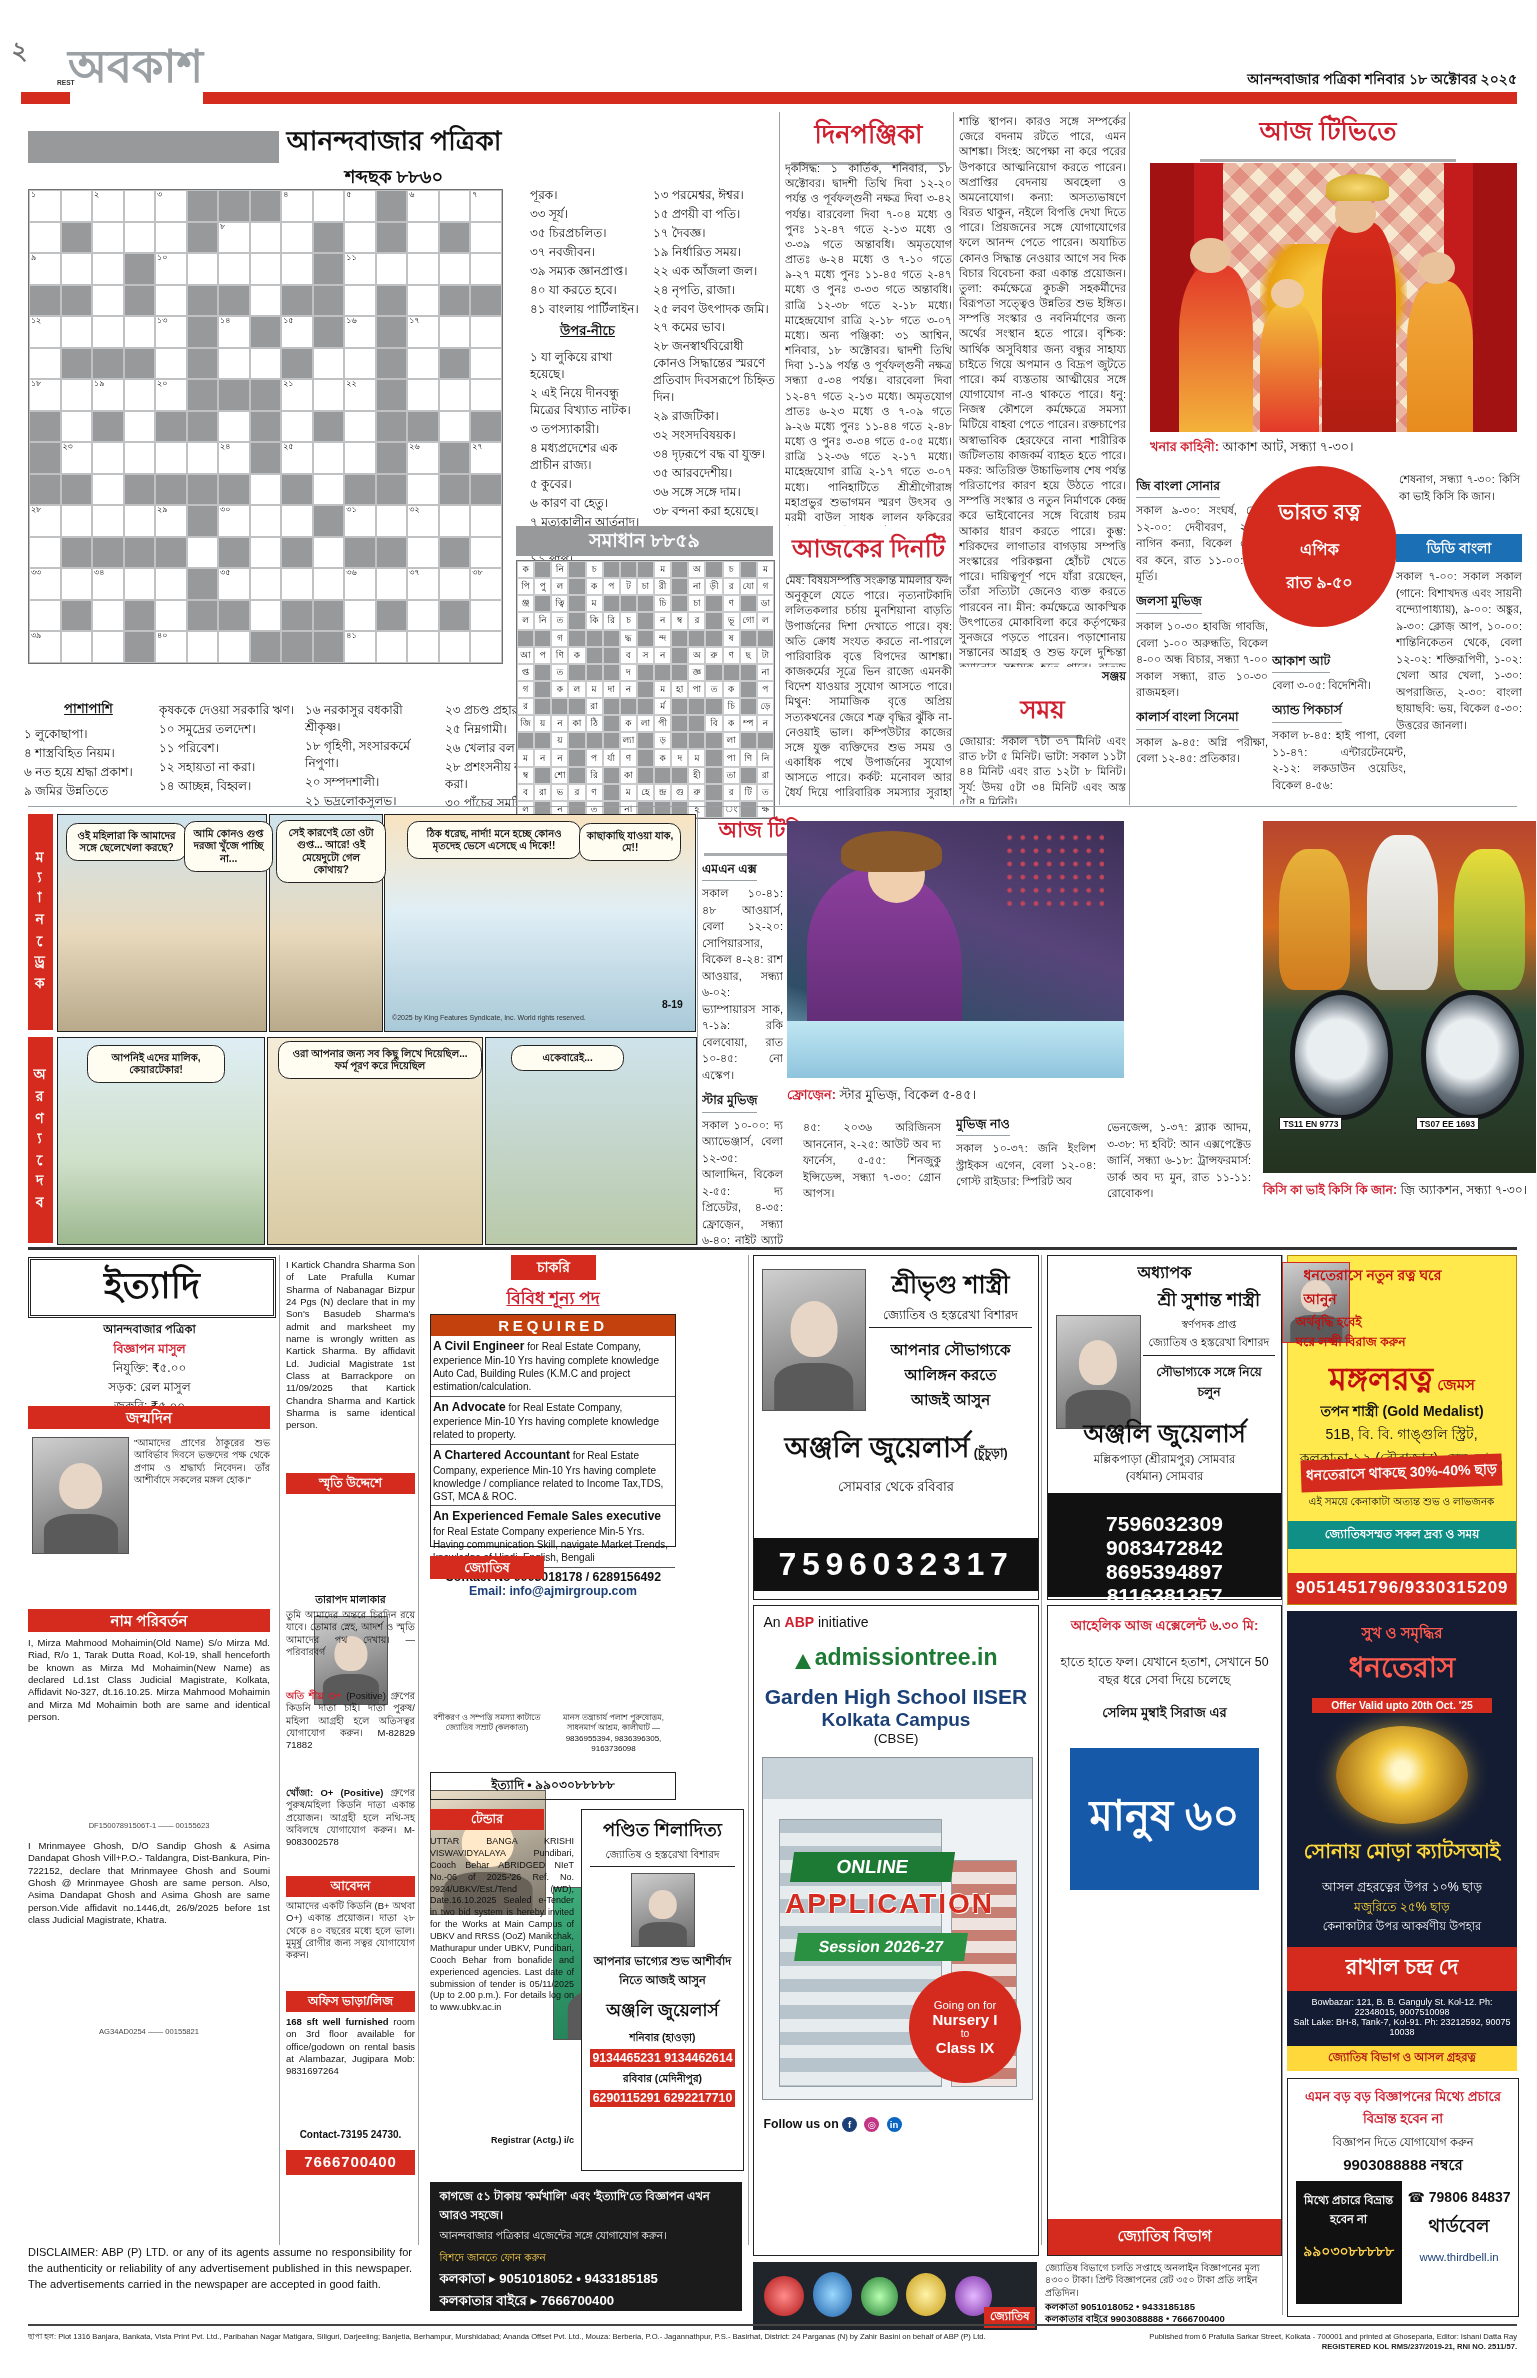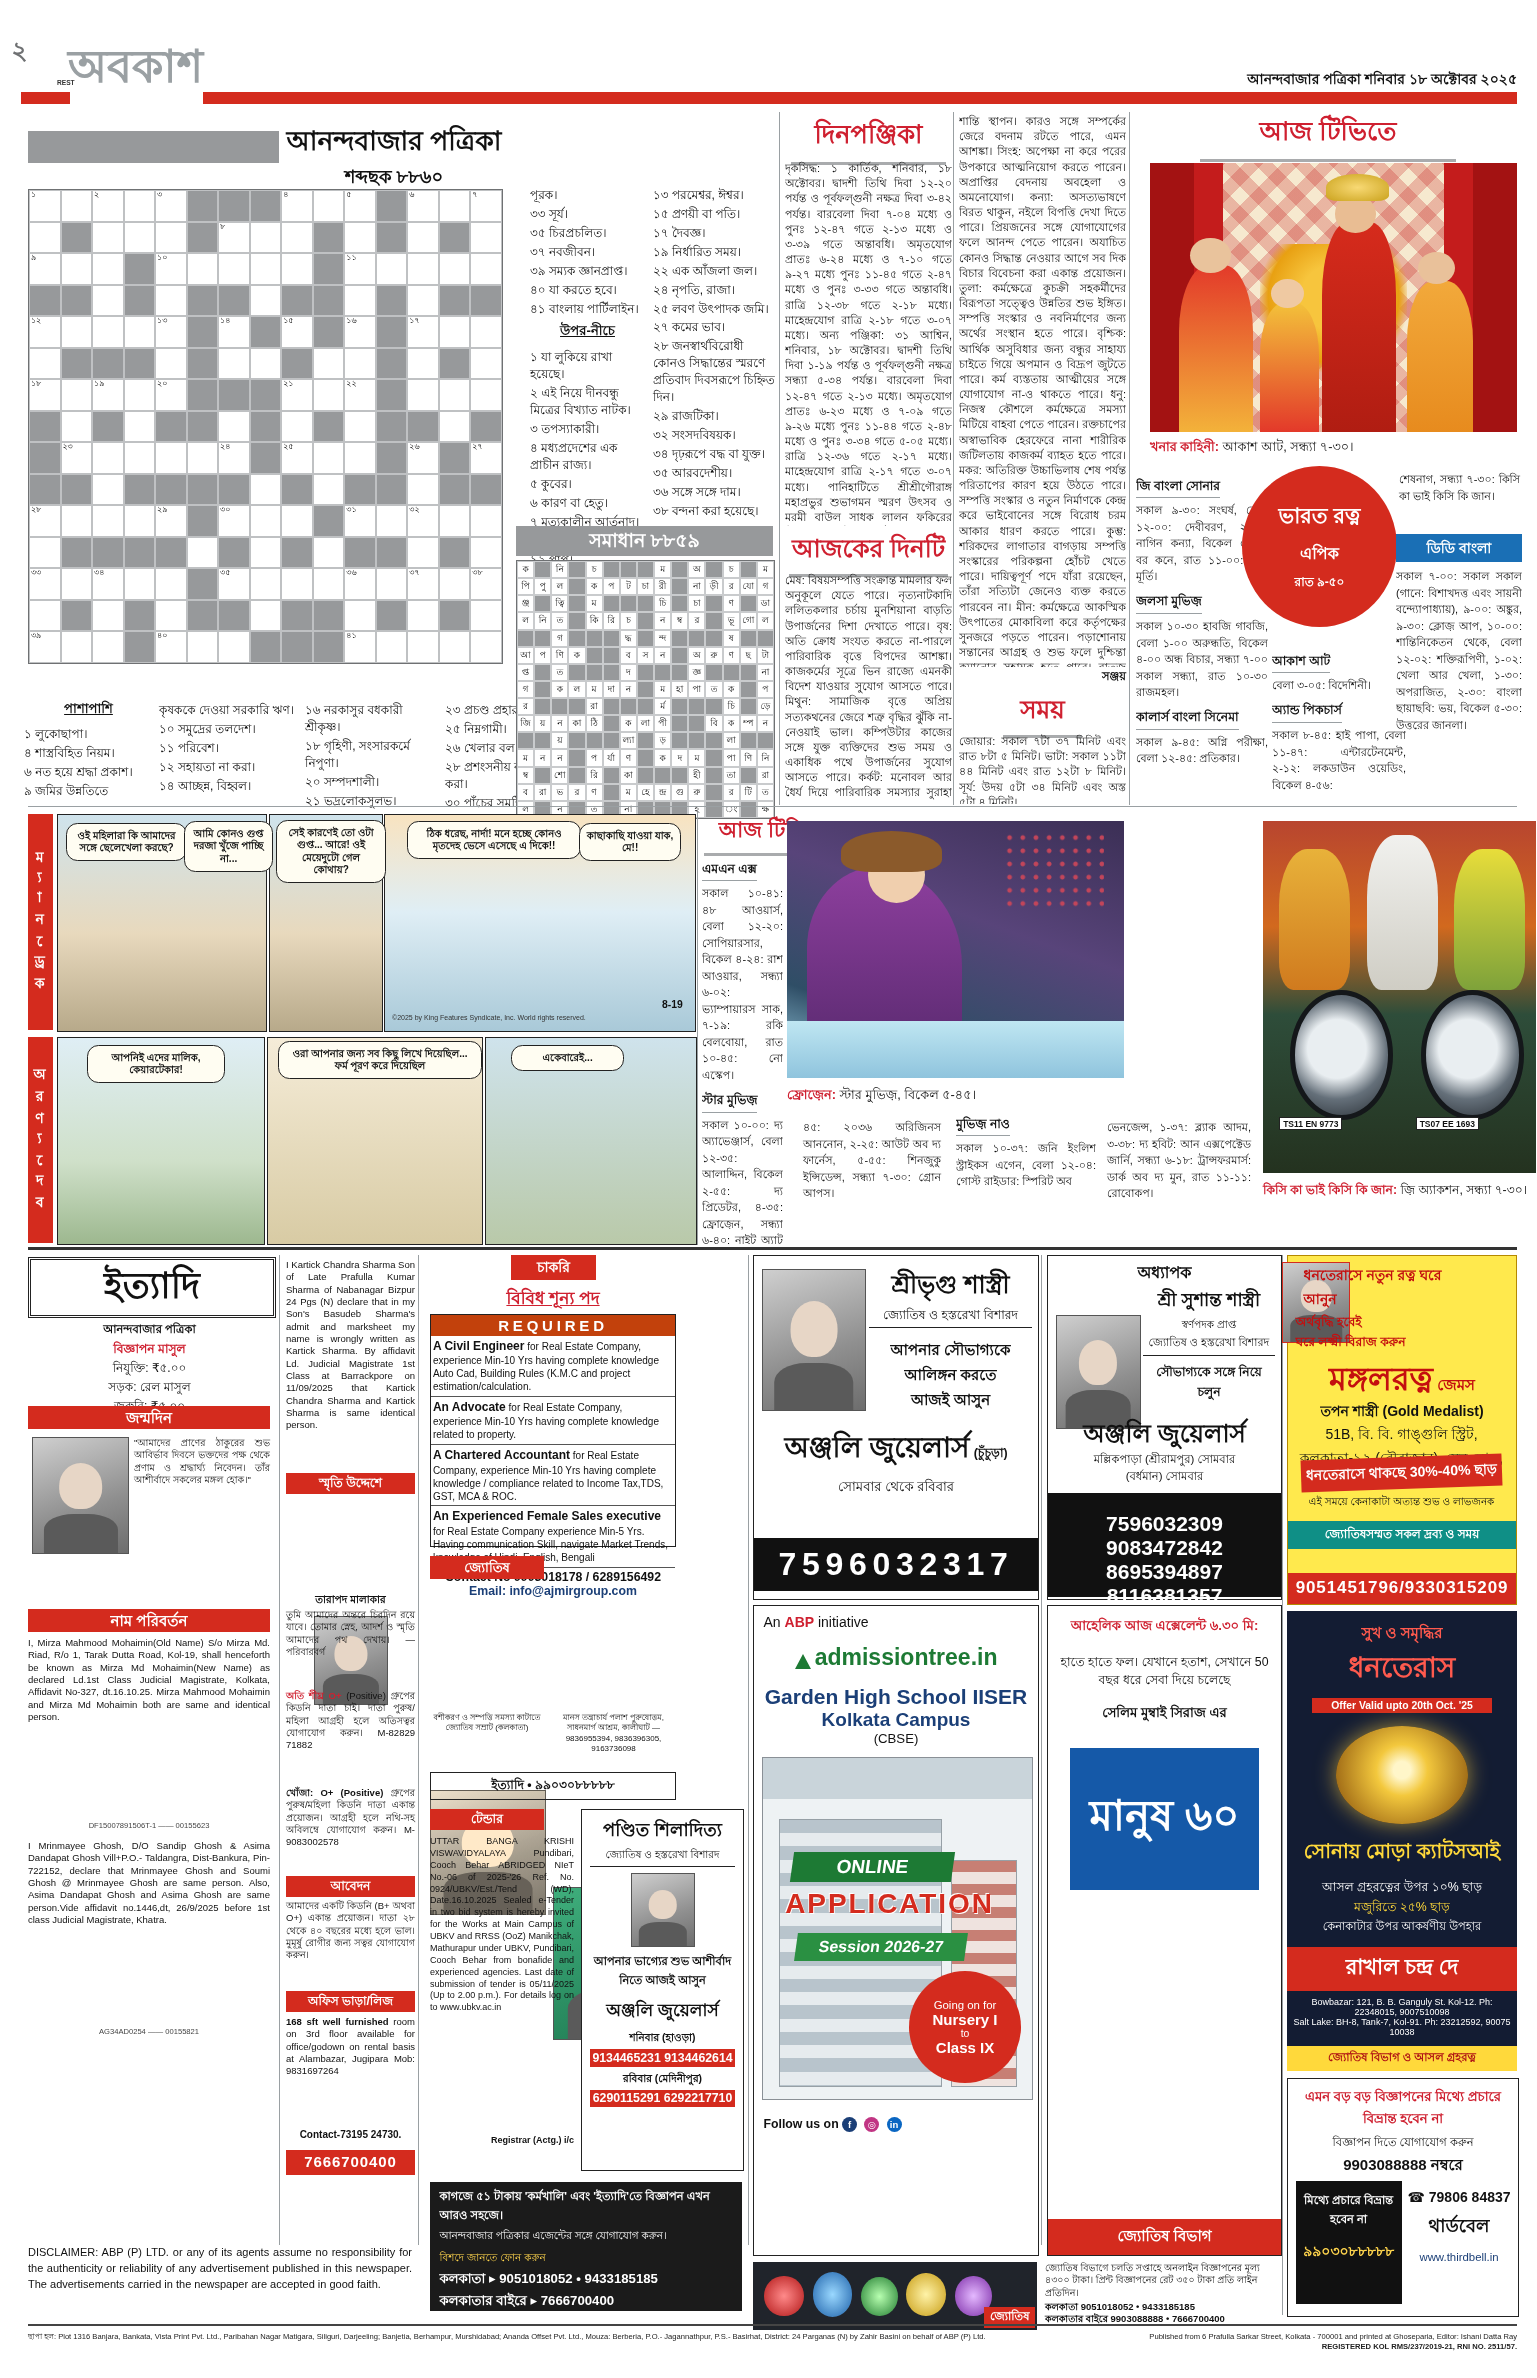--- a/index.html
+++ b/index.html
@@ -697,21 +697,21 @@
   </div>
   <div class="abs" style="left:1150px;top:437px;width:369px;font-size:12.8px;">
     <span class="red" style="font-weight:bold;">খনার কাহিনী:</span><span> আকাশ আট, সন্ধ্যা ৭-৩০।</span>
   </div>
 
   <div class="abs" style="left:1136px;top:469px;width:132px;height:333px;overflow:hidden;"><div class="ch-head">জি বাংলা সোনার</div><div class="ch-text">সকাল ৯-৩০: সংঘর্ষ, বেলা ১২-০০: দেবীবরণ, ২-৩০: নাগিন কন্যা, বিকেল ৫-৩০: বর কনে, রাত ১১-০০: তিন মূর্তি।</div><div class="ch-head">জলসা মুভিজ়</div><div class="ch-text">সকাল ১০-৩০ হাবজি গাবজি, বেলা ১-০০ অরুন্ধতি, বিকেল ৪-০০ অন্ধ বিচার, সন্ধ্যা ৭-০০ সকাল সন্ধ্যা, রাত ১০-৩০ রাজমহল।</div><div class="ch-head">কালার্স বাংলা সিনেমা</div><div class="ch-text">সকাল ৯-৪৫: অগ্নি পরীক্ষা, বেলা ১২-৪৫: প্রতিকার।</div></div>
 
   <div class="abs chip-red" style="left:1242px;top:466px;width:155px;height:161px;border-radius:50%;display:flex;flex-direction:column;align-items:center;justify-content:center;gap:5.7px;">
     <div style="font-size:21px;font-weight:bold;">ভারত রত্ন</div>
     <div style="font-size:16px;">এপিক</div>
-    <div style="font-size:12px;text-align:center;">রাত ৯-৫০</div>
+    <div style="font-size:16px;text-align:center;">রাত ৯-৫০</div>
   </div>
 
   <div class="abs" style="left:1272px;top:644px;width:134px;height:159px;overflow:hidden;"><div class="ch-head">আকাশ আট</div><div class="ch-text">বেলা ৩-০৫: বিদেশিনী।</div><div class="ch-head">অ্যান্ড পিকচার্স</div><div class="ch-text">সকাল ৮-৪৫: হাই পাপা, বেলা ১১-৪৭: এন্টারটেনমেন্ট, ২-১২: লকডাউন ওয়েডিং, বিকেল ৪-৫৬:</div></div>
 
   <div class="abs ch-text" style="left:1399px;top:471px;width:121px;height:57px;">শেষনাগ, সন্ধ্যা ৭-৩০: কিসি কা ভাই কিসি কি জান।</div>
   <div class="abs" style="left:1396px;top:534px;width:126px;height:28px;background:#1a6fb5;color:#fff;font-weight:bold;font-size:14px;text-align:center;line-height:28px;">ডিডি বাংলা</div>
   <div class="abs ch-text" style="left:1396px;top:568px;width:126px;height:235px;overflow:hidden;">সকাল ৭-০০: সকাল সকাল (গানে: বিশাখদত্ত এবং সায়নী বন্দ্যোপাধ্যায়), ৯-০০: অঙ্কুর, ৯-৩০: ক্লোজ় আপ, ১০-০০: শান্তিনিকেতন থেকে, বেলা ১২-০২: শক্তিরূপিণী, ১-০২: খেলা আর খেলা, ১-৩০: অপরাজিত, ২-৩০: বাংলা ছায়াছবি: ভয়, বিকেল ৫-৩০: উত্তরের জানলা।</div>
 
   <div class="abs hrule" style="left:28px;top:806px;width:1489px;"></div>
 

